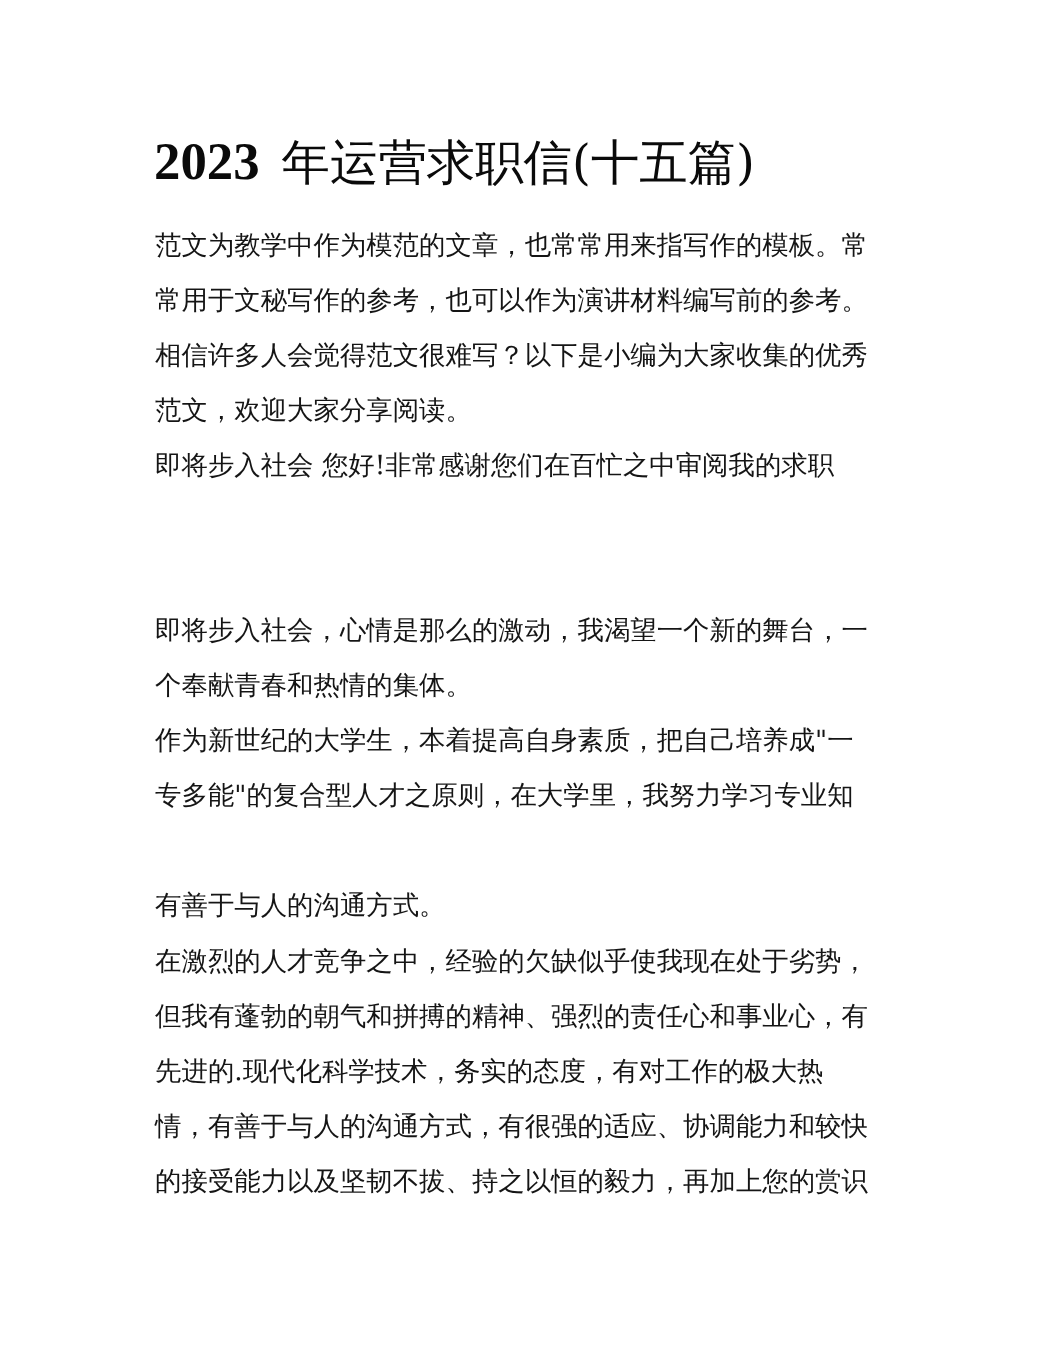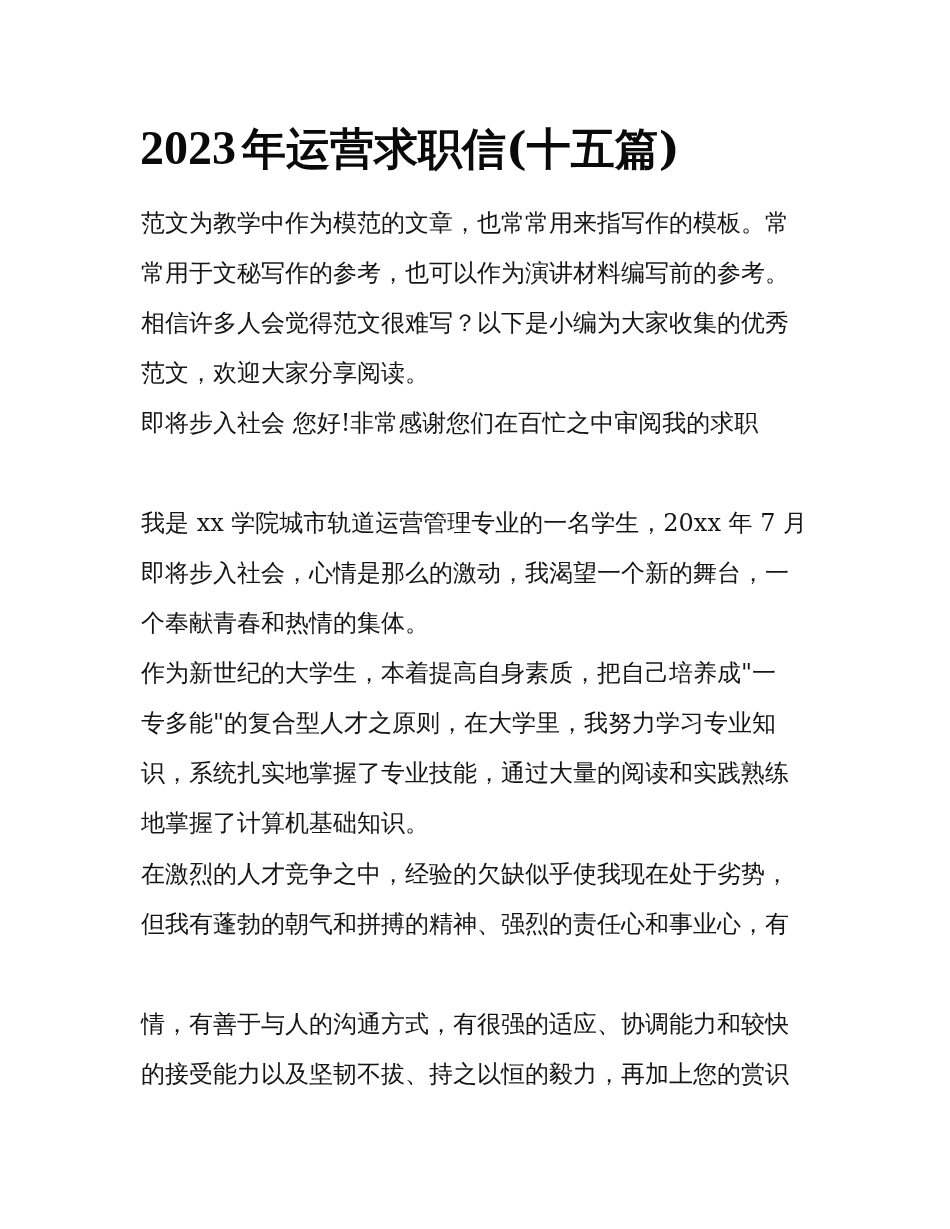--- a/index.html
+++ b/index.html
@@ -28,24 +28,24 @@
       font-size: 44px;
       line-height: 60px;
       white-space: nowrap;
       color: #0a0a0a;
       letter-spacing: 0px;
     }
     .title .num {
       font-family: "Liberation Serif", "DejaVu Serif", serif;
       font-weight: bold;
       font-size: 48px;
-      margin-right: 6px;
+      margin-right: 20px;
     }
     .title .cjk {
-      font-weight: bold;
+      font-weight: normal;
     }
     .line {
       position: absolute;
       left: 141px;
       font-size: 24px;
       line-height: 34px;
       white-space: nowrap;
       color: #151515;
     }
   </style>
@@ -58,27 +58,26 @@
     <span class="num">2023</span><span class="cjk">年运营求职信(十五篇)</span>
   </div>
 
   <div class="line" style="top:256px">常用于文秘写作的参考，也可以作为演讲材料编写前的参考。</div>
   <div class="line" style="top:206px">范文为教学中作为模范的文章，也常常用来指写作的模板。常</div>
   <div class="line" style="top:356px">范文，欢迎大家分享阅读。</div>
   <div class="line" style="top:306px">相信许多人会觉得范文很难写？以下是小编为大家收集的优秀</div>
 
   <div class="line" style="top:406px">即将步入社会 您好!非常感谢您们在百忙之中审阅我的求职</div>
 
-  <div class="line" style="top:506px">我是 xx 学院城市轨道运营管理专业的一名学生，20xx 年 7 月</div>
   <div class="line" style="top:556px">即将步入社会，心情是那么的激动，我渴望一个新的舞台，一</div>
   <div class="line" style="top:606px">个奉献青春和热情的集体。</div>
 
   <div class="line" style="top:656px">作为新世纪的大学生，本着提高自身素质，把自己培养成"一</div>
   <div class="line" style="top:706px">专多能"的复合型人才之原则，在大学里，我努力学习专业知</div>
-  <div class="line" style="top:756px">识，系统扎实地掌握了专业技能，通过大量的阅读和实践熟练</div>
-  <div class="line" style="top:806px">地掌握了计算机基础知识。</div>
+  <div class="line" style="top:806px">有善于与人的沟通方式。</div>
 
   <div class="line" style="top:907px">但我有蓬勃的朝气和拼搏的精神、强烈的责任心和事业心，有</div>
   <div class="line" style="top:857px">在激烈的人才竞争之中，经验的欠缺似乎使我现在处于劣势，</div>
+  <div class="line" style="top:957px">先进的.现代化科学技术，务实的态度，有对工作的极大热</div>
   <div class="line" style="top:1057px">的接受能力以及坚韧不拔、持之以恒的毅力，再加上您的赏识</div>
   <div class="line" style="top:1007px">情，有善于与人的沟通方式，有很强的适应、协调能力和较快</div>
 
 </div>
 
 </body></html>

